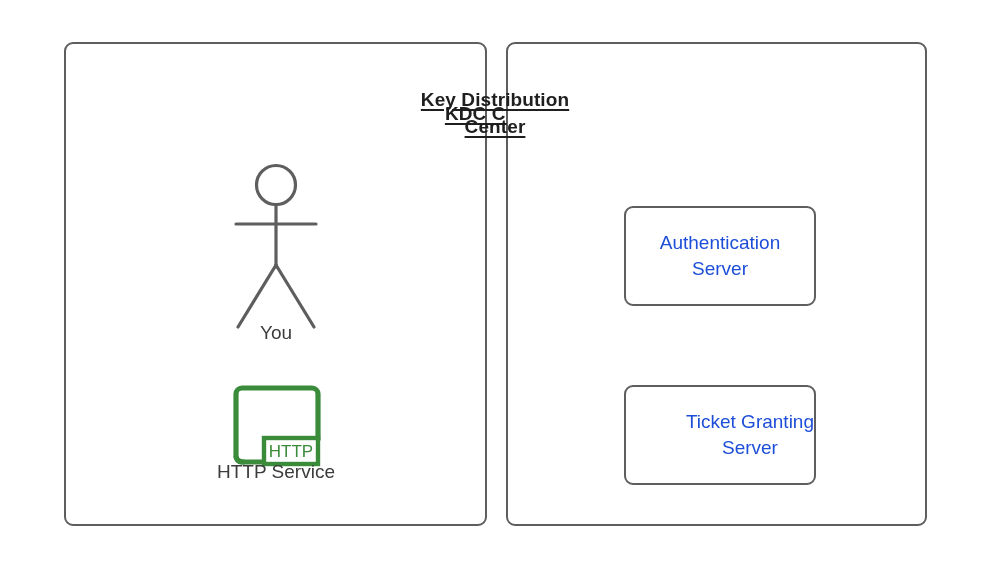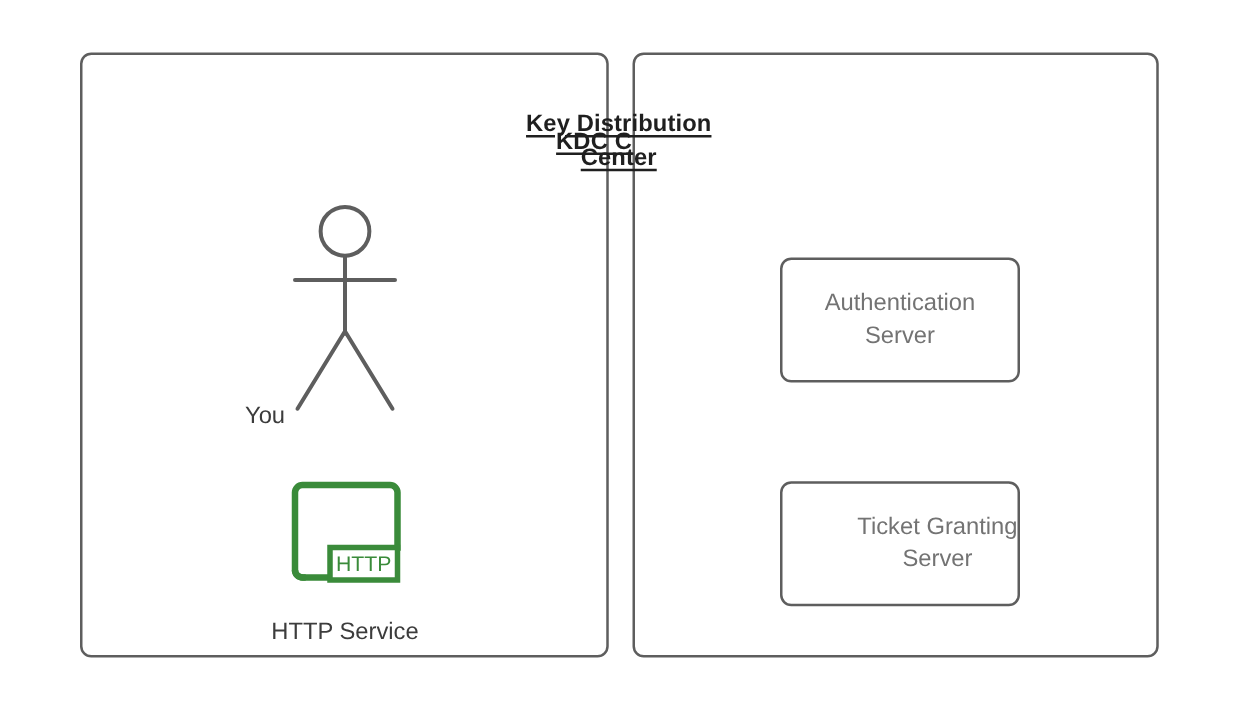--- a/index.html
+++ b/index.html
@@ -71,57 +71,57 @@
     left: 196px;
     top: 155px;
     width: 160px;
     height: 180px;
   }
   #you-label {
     position: absolute;
     left: 196px;
     top: 322px;
     width: 160px;
-    text-align: left;
+    text-align: center;
     font-size: 19px;
     color: #3c3c3c;
   }
 
   
   #http-icon {
     position: absolute;
     left: 230px;
     top: 380px;
     width: 94px;
     height: 88px;
   }
   #http-label {
     position: absolute;
     left: 176px;
-    top: 495px;
+    top: 461px;
     width: 200px;
     text-align: center;
     font-size: 19px;
     color: #3c3c3c;
   }
 
   
   .server-box {
     position: absolute;
     box-sizing: border-box;
     border: 2px solid #5e5e5e;
     border-radius: 9px;
     background: #ffffff;
     display: flex;
     align-items: center;
     justify-content: center;
     text-align: center;
     font-size: 19px;
     line-height: 26px;
-    color: #737373;
+    color: #1d4ed8;
   }
   #box-auth {
     left: 624px;
     top: 206px;
     width: 192px;
     height: 100px;
   }
   #box-tgs {
     left: 624px;
     top: 385px;

